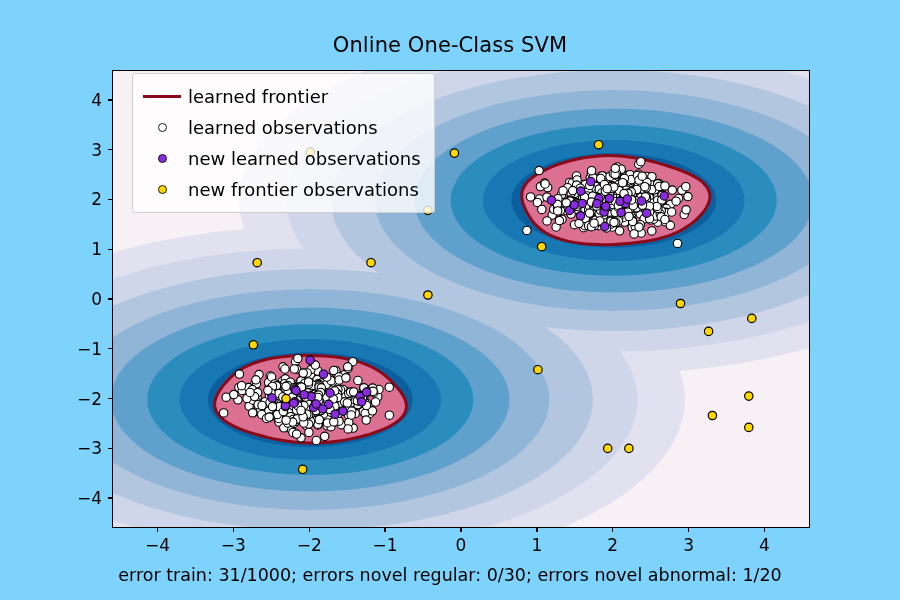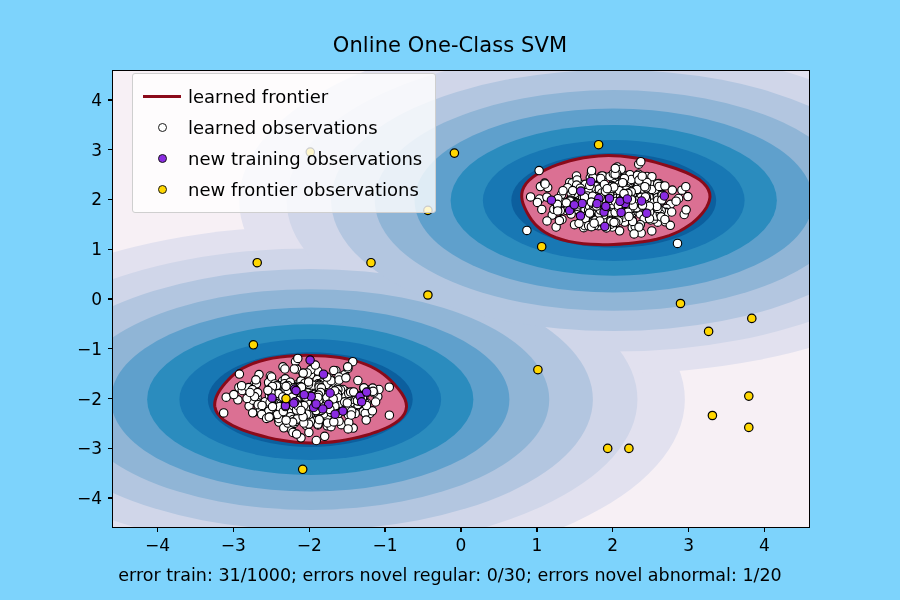--- a/index.html
+++ b/index.html
@@ -1173,21 +1173,21 @@
       <div class="leg-row">
         <span class="leg-key">
             <span class="leg-dot white"></span>
           </span>
         <span class="leg-txt">learned observations</span>
       </div>
       <div class="leg-row">
         <span class="leg-key">
             <span class="leg-dot purple"></span>
           </span>
-        <span class="leg-txt">new training observations</span>
+        <span class="leg-txt">new learned observations</span>
       </div>
       <div class="leg-row">
         <span class="leg-key">
             <span class="leg-dot gold"></span>
           </span>
         <span class="leg-txt">new frontier observations</span>
       </div>
     </div>
   </div>
 

